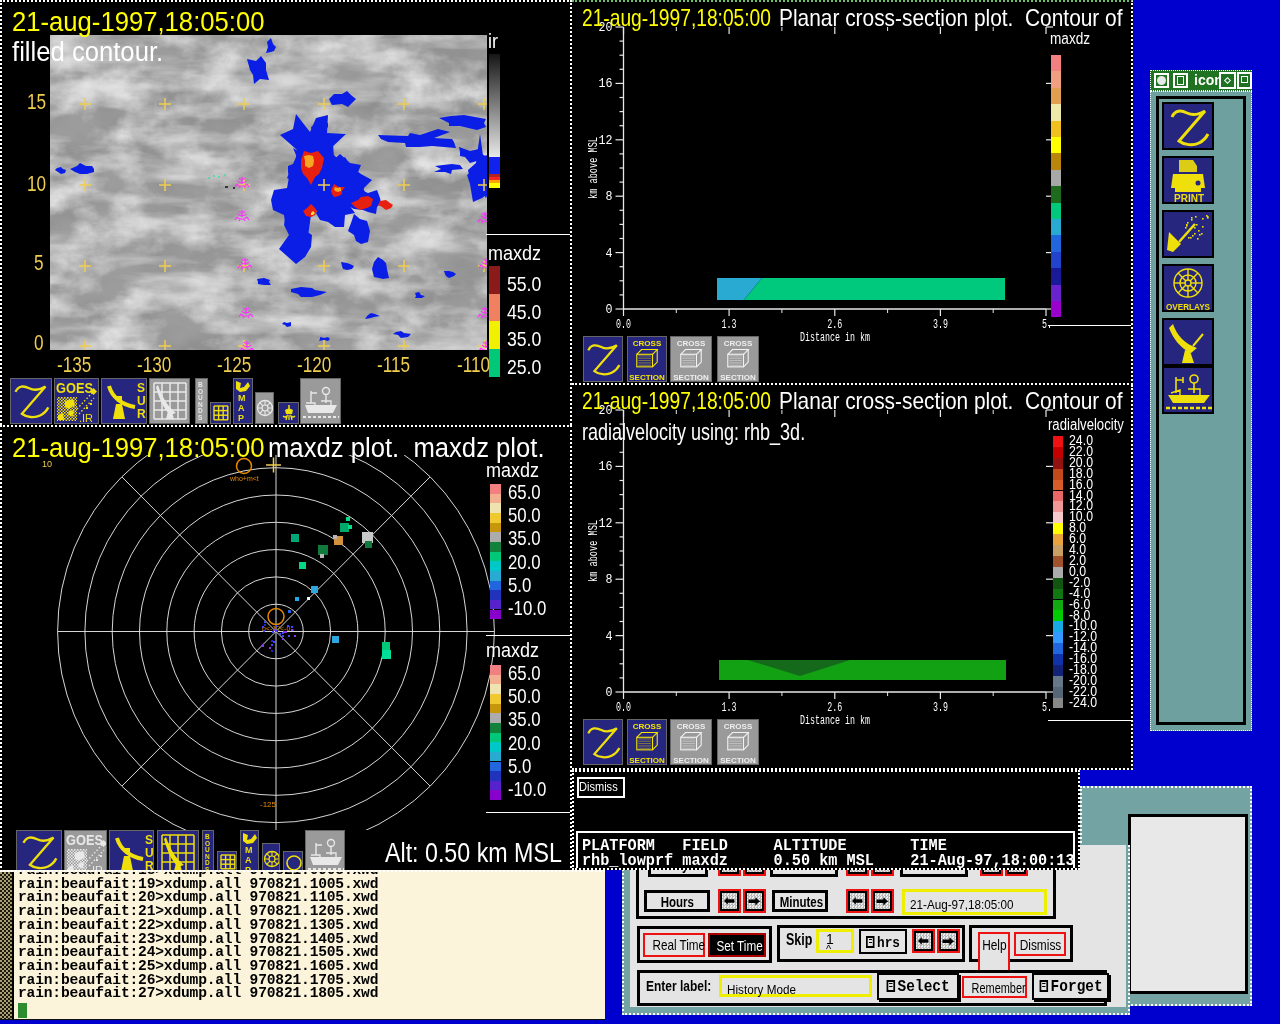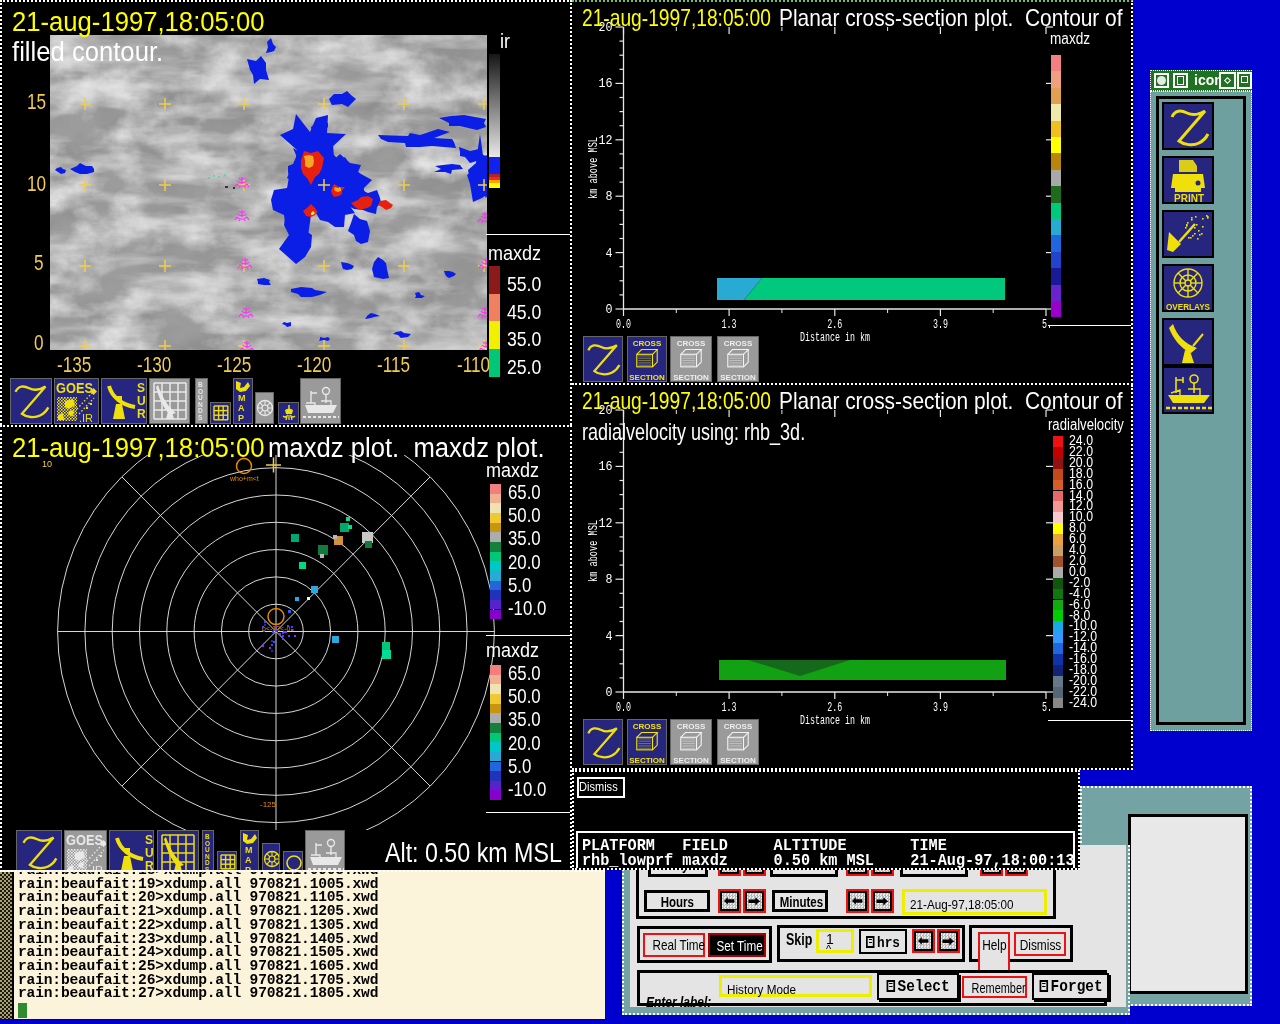--- a/index.html
+++ b/index.html
@@ -143,21 +143,21 @@
 <div class="abs yl" style="left:25px;top:89px;transform-origin:0 0;">15</div>
 <div class="abs yl" style="left:25px;top:171px;transform-origin:0 0;">10</div>
 <div class="abs yl" style="left:32px;top:250px;transform-origin:0 0;">5</div>
 <div class="abs yl" style="left:32px;top:330px;transform-origin:0 0;">0</div>
 <div class="abs yl" style="left:55px;top:352px;transform-origin:0 0;">-135</div>
 <div class="abs yl" style="left:135px;top:352px;transform-origin:0 0;">-130</div>
 <div class="abs yl" style="left:215px;top:352px;transform-origin:0 0;">-125</div>
 <div class="abs yl" style="left:295px;top:352px;transform-origin:0 0;">-120</div>
 <div class="abs yl" style="left:375px;top:352px;transform-origin:0 0;">-115</div>
 <div class="abs yl" style="left:455px;top:352px;transform-origin:0 0;">-110</div>
-<div class="abs " style="left:498px;top:28px;z-index:3;"><span class="sx" style="font-size:20px;color:#FFF;transform:scaleX(0.9);">ir</span></div>
+<div class="abs " style="left:486px;top:28px;z-index:3;"><span class="sx" style="font-size:20px;color:#FFF;transform:scaleX(0.9);">ir</span></div>
 <div class="abs" style="left:487px;top:52px;width:11px;height:103px;background:linear-gradient(#161616,#E8E8E8);"></div>
 <div class="abs" style="left:487px;top:155.0px;width:11px;height:17.00px;background:#1122EE;"></div>
     <div class="abs" style="left:487px;top:172.0px;width:11px;height:3.00px;background:#B22222;"></div>
     <div class="abs" style="left:487px;top:175.0px;width:11px;height:3.00px;background:#FF2222;"></div>
     <div class="abs" style="left:487px;top:178.0px;width:11px;height:3.00px;background:#FFA500;"></div>
     <div class="abs" style="left:487px;top:181.0px;width:11px;height:5.00px;background:#FFFF00;"></div>
 <div class="abs" style="left:484px;top:232px;width:88px;height:1px;background:#fff;"></div>
 <div class="abs " style="left:486px;top:240px;z-index:3;"><span class="sx" style="font-size:20px;color:#FFF;transform:scaleX(0.9);">maxdz</span></div>
 <div class="abs" style="left:487px;top:264.0px;width:11px;height:27.70px;background:#8B1A1A;"></div>
     <div class="abs" style="left:487px;top:291.7px;width:11px;height:27.70px;background:#F08060;"></div>
@@ -720,21 +720,21 @@
     <div class="abs" style="left:288px;top:84px;width:23px;height:24px;border:2px solid #E11;background:#E4E4E4;">
       <div class="abs" style="left:0px;top:0px;width:19px;height:20px;border:2px solid #000;background:repeating-conic-gradient(#B8B8B8 0% 25%,#ECECEC 0% 50%) 0 0/3px 3px;color:#000;font-size:13px;line-height:16px;text-align:center;font-weight:bold;">⬅</div>
     </div>
     <div class="abs" style="left:313px;top:84px;width:23px;height:24px;border:2px solid #E11;background:#E4E4E4;">
       <div class="abs" style="left:0px;top:0px;width:19px;height:20px;border:2px solid #000;background:repeating-conic-gradient(#B8B8B8 0% 25%,#ECECEC 0% 50%) 0 0/3px 3px;color:#000;font-size:13px;line-height:16px;text-align:center;font-weight:bold;">⮕</div>
     </div>
     <div class="abs" style="left:345px;top:80px;width:104px;height:37px;border:3px solid #000;"></div>
     <div class="abs" style="left:354px;top:87px;width:32px;height:40px;border:2px solid #E11;background:#E4E4E4;text-align:center;"><span class="sx" style="font-size:14px;transform:scaleX(0.85);transform-origin:50% 50%;position:relative;top:2px;">Help</span></div>
     <div class="abs" style="left:390px;top:87px;width:52px;height:24px;border:2px solid #E11;background:#E4E4E4;text-align:center;"><span class="sx" style="font-size:14px;transform:scaleX(0.85);transform-origin:50% 50%;position:relative;top:2px;">Dismiss</span></div>
     <div class="abs" style="left:13px;top:125px;width:470px;height:36px;border:3px solid #000;"></div>
-    <div class="abs " style="left:22px;top:148px;z-index:3;font-style:italic;"><span class="sx" style="font-size:15px;color:#000;transform:scaleX(0.8);font-weight:bold;">Enter label:</span></div>
+    <div class="abs " style="left:22px;top:132px;z-index:3;"><span class="sx" style="font-size:15px;color:#000;transform:scaleX(0.8);font-weight:bold;">Enter label:</span></div>
     <div class="abs" style="left:95px;top:130px;width:153px;height:22px;border:3px solid #EE0;background:#E4E4E4;"><span class="sx" style="font-size:13px;transform:scaleX(0.9);position:relative;top:2px;left:5px;">History Mode</span></div>
     <div class="abs" style="left:253px;top:128px;width:82px;height:27px;border:2px solid #000;background:#E4E4E4;text-align:center;box-shadow:2px 2px 0 #000;"><span class="sx mono" style="font-size:17px;font-weight:bold;transform:scaleX(0.85);transform-origin:50% 50%;position:relative;top:2px;"><i style="display:inline-block;width:10px;height:12px;border:2px solid #000;background:repeating-linear-gradient(#000 0 1px,transparent 1px 3px) content-box;padding:1px;vertical-align:-1px;margin-right:3px;"></i>Select</span></div>
     <div class="abs" style="left:338px;top:131px;width:65px;height:22px;border:2px solid #E11;background:#E4E4E4;text-align:center;"><span class="sx" style="font-size:14px;transform:scaleX(0.78);transform-origin:50% 50%;position:relative;top:1px;">Remember</span></div>
     <div class="abs" style="left:408px;top:128px;width:77px;height:27px;border:2px solid #000;background:#E4E4E4;text-align:center;box-shadow:2px 2px 0 #000;"><span class="sx mono" style="font-size:17px;font-weight:bold;transform:scaleX(0.85);transform-origin:50% 50%;position:relative;top:2px;"><i style="display:inline-block;width:10px;height:12px;border:2px solid #000;background:repeating-linear-gradient(#000 0 1px,transparent 1px 3px) content-box;padding:1px;vertical-align:-1px;margin-right:3px;"></i>Forget</span></div>
   </div>
 <div class="win" style="left:572px;top:770px;width:508px;height:100px;border:2px dotted #fff;z-index:5;">
 <div class="abs" style="left:3px;top:5px;width:48px;height:21px;border:2px solid #fff;color:#fff;font-size:13px;line-height:16px;text-align:center;"><span class="sx" style="transform:scaleX(0.85);">Dismiss</span></div>
 <div class="abs" style="left:2px;top:27px;width:499px;height:67px;border:2px solid #fff;margin-top:32px;">
 <div class="abs mono sx" style="left:4px;top:6px;color:#fff;font-size:16px;line-height:15.2px;transform:scaleX(0.95);font-weight:bold;">PLATFORM   FIELD     ALTITUDE       TIME
 rhb_lowprf maxdz     0.50 km MSL    21-Aug-97,18:00:13

